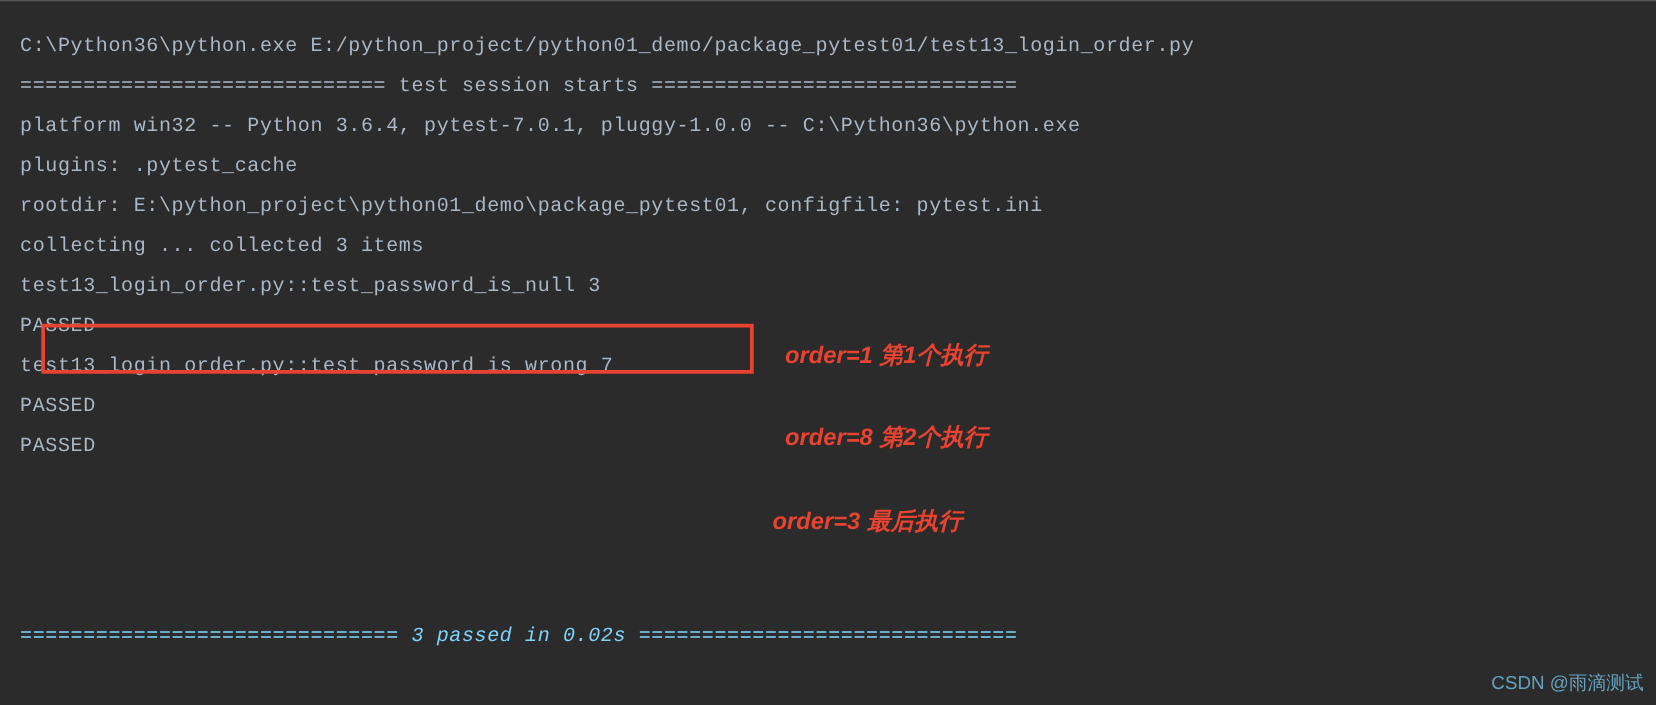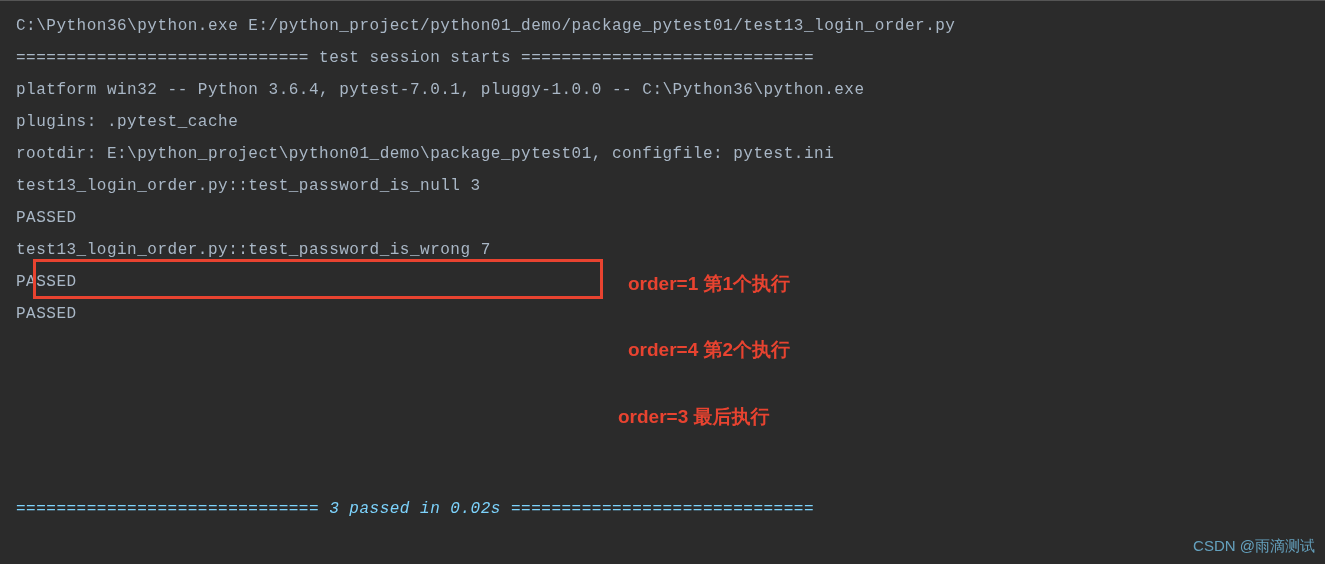--- a/index.html
+++ b/index.html
@@ -7,21 +7,21 @@
     background: #2b2b2b;
     font-family: "Consolas", "Courier New", monospace;
     font-size: 16px;
     color: #bbbbbb;
     width: 1325px;
     height: 564px;
     overflow: hidden;
     position: relative;
   }
   .terminal {
-    padding: 10px 16px;
+    padding: 21px 16px;
     line-height: 32px;
     letter-spacing: 0.5px;
     position: relative;
   }
   .line { white-space: pre; }
   .gray { color: #a9b7c6; }
   .red-box {
     position: absolute;
     border: 3px solid #e84330;
     left: 33px;
@@ -29,20 +29,21 @@
     width: 570px;
     height: 40px;
     pointer-events: none;
   }
   .annotation {
     position: absolute;
     color: #e84330;
     font-family: "Microsoft YaHei", sans-serif;
     font-weight: bold;
     font-size: 19px;
+    font-style: italic;
   }
   .ann1 { left: 628px; top: 271px; }
   .ann2 { left: 628px; top: 337px; }
   .ann3 { left: 618px; top: 404px; }
   .green-line {
     position: absolute;
     left: 16px;
     top: 500px;
     color: #7dd3fc;
     font-family: "Consolas", "Courier New", monospace;
@@ -73,29 +74,30 @@
 <body>
 
 <div class="top-border"></div>
 
 <div class="terminal">
   <div class="line gray">C:\Python36\python.exe E:/python_project/python01_demo/package_pytest01/test13_login_order.py</div>
   <div class="line gray">============================= test session starts =============================</div>
   <div class="line gray">platform win32 -- Python 3.6.4, pytest-7.0.1, pluggy-1.0.0 -- C:\Python36\python.exe</div>
   <div class="line gray">plugins: .pytest_cache</div>
   <div class="line gray">rootdir: E:\python_project\python01_demo\package_pytest01, configfile: pytest.ini</div>
+  <div class="line gray">collecting ... collected 3 items</div>
   <div class="line"></div>
   <div class="line gray">test13_login_order.py::test_password_is_null 3</div>
   <div class="line gray">PASSED</div>
   <div class="line gray">test13_login_order.py::test_password_is_wrong 7</div>
   <div class="line gray">PASSED</div>
   <div class="line gray">PASSED</div>
 </div>
 
 <div class="red-box"></div>
 
 <div class="annotation ann1">order=1 第1个执行</div>
-<div class="annotation ann2">order=4 第2个执行</div>
+<div class="annotation ann2">order=8 第2个执行</div>
 <div class="annotation ann3">order=3 最后执行</div>
 
 <div class="green-line">============================== 3 passed in 0.02s ==============================</div>
 
 <div class="watermark">CSDN @雨滴测试</div>
 
 </body></html>

